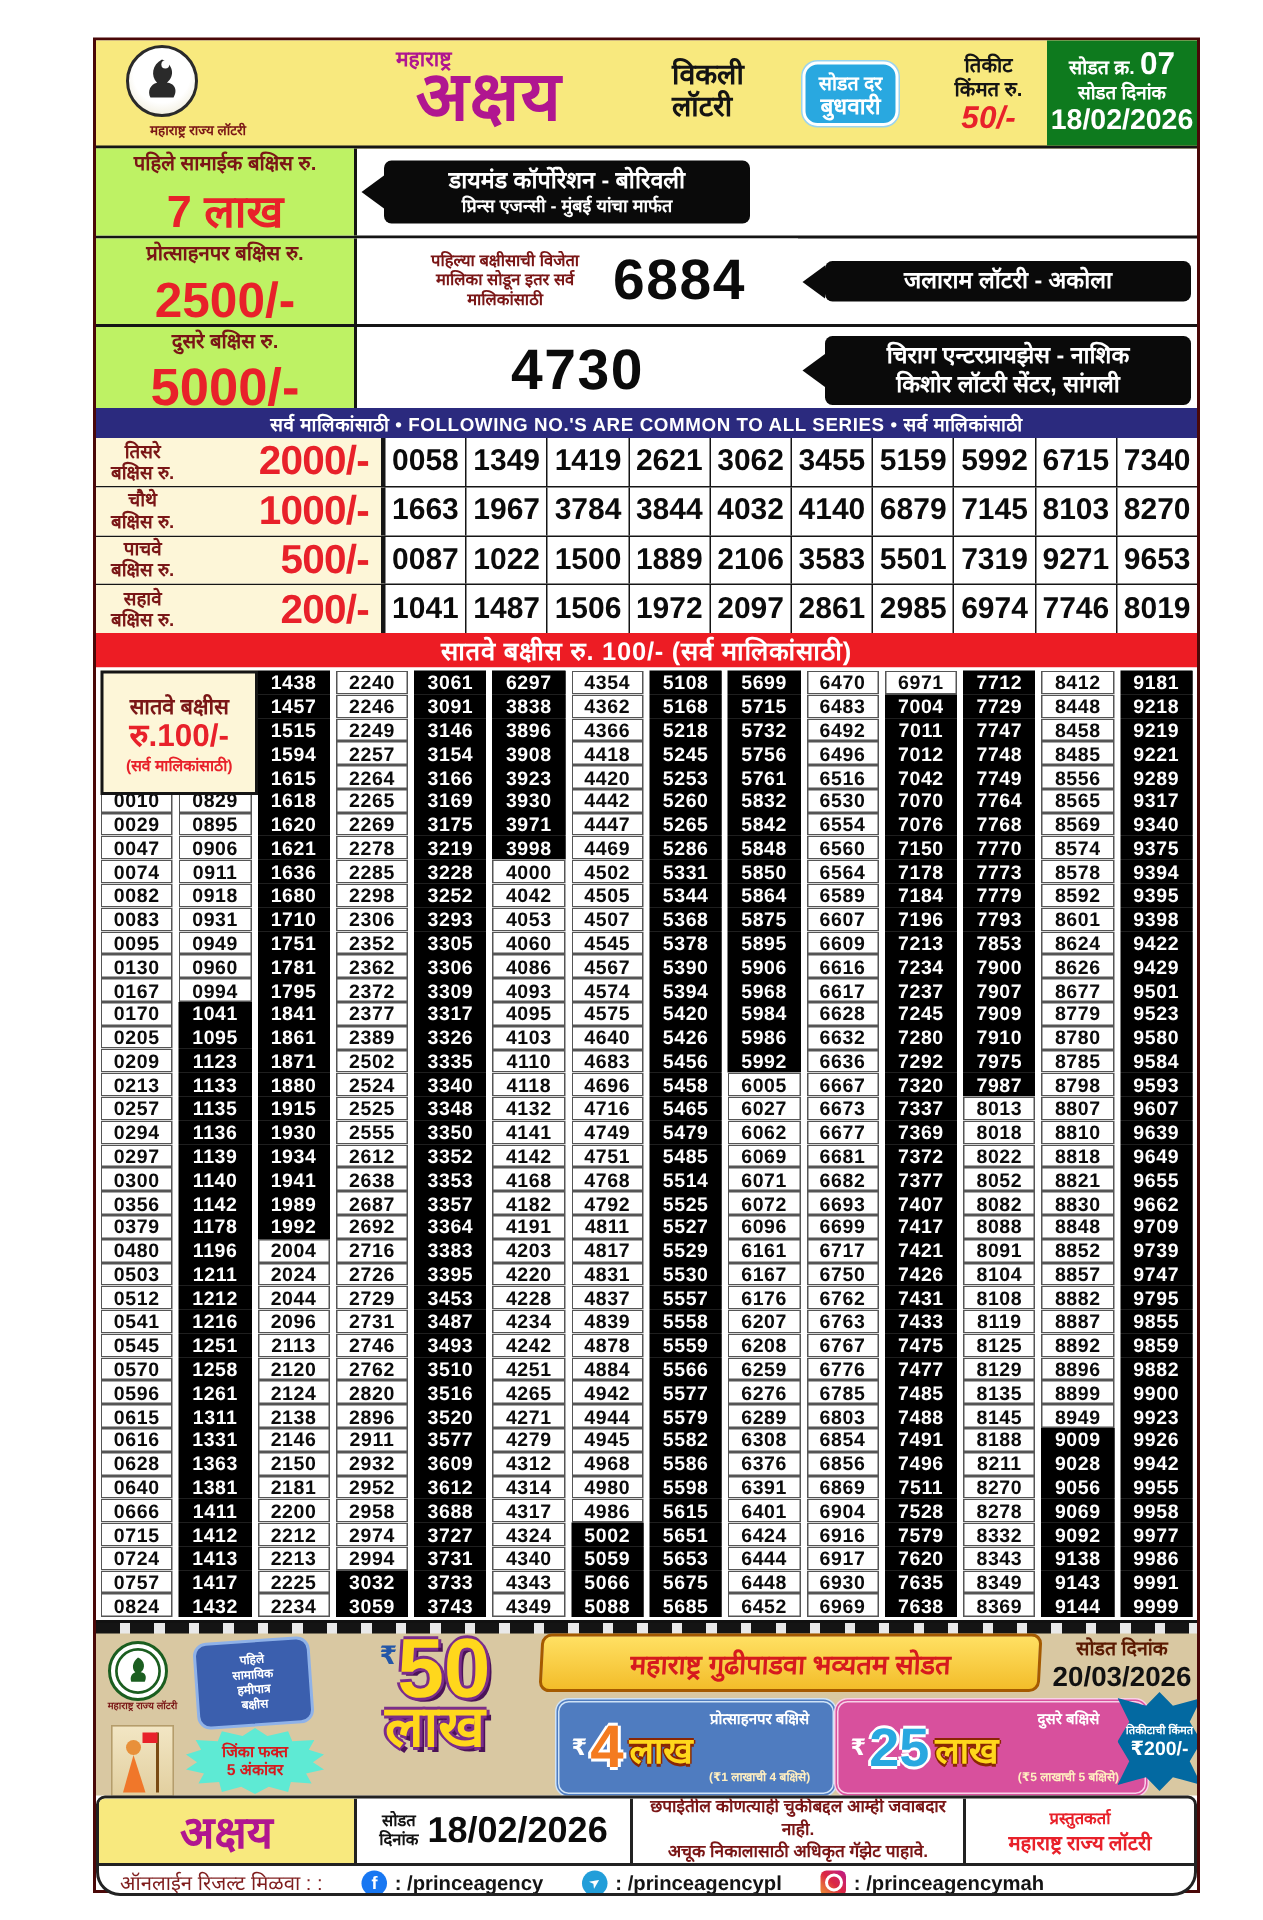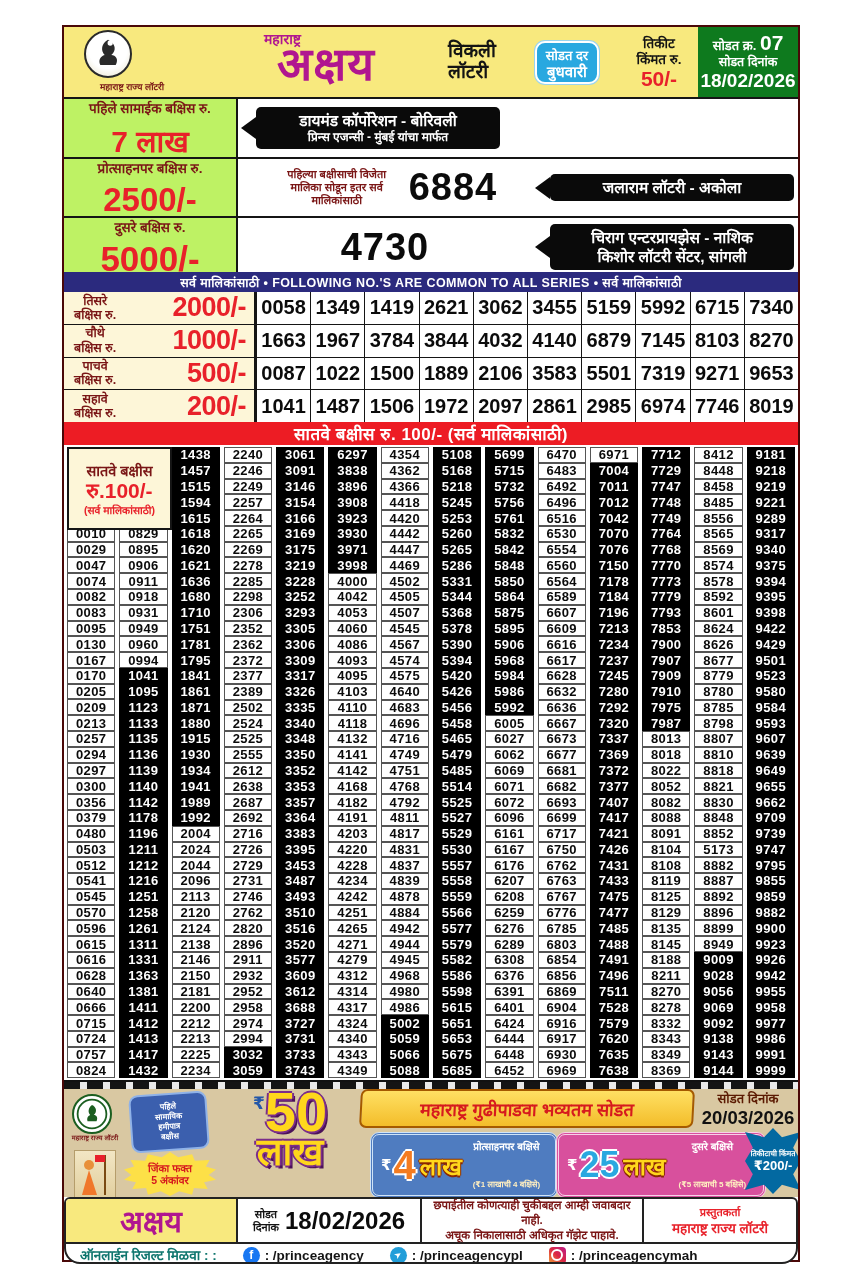--- a/index.html
+++ b/index.html
@@ -18,21 +18,21 @@
   .brand-box{width:248px;position:relative;color:#b01690;}
   .brand-top{position:absolute;left:64px;top:2px;font-size:14px;font-weight:800;}
   .brand{position:absolute;left:6px;top:14px;width:240px;text-align:center;font-size:46px;font-weight:900;line-height:1;letter-spacing:1px;}
   .weekly{width:66px;display:flex;flex-direction:column;justify-content:center;font-weight:900;font-size:19px;color:#141414;line-height:1.1;}
   .drawday{width:106px;display:flex;align-items:center;justify-content:center;}
   .drawday-box{background:#29a8e0;border:2px solid #fff;border-radius:10px;color:#fff;text-align:center;
     font-weight:900;padding:3px 9px;box-shadow:0 0 0 1px #9ad4ef;}
   .drawday-box .l1{font-size:13px;}
   .drawday-box .l2{font-size:15px;line-height:1;}
   .ticketprice{width:78px;text-align:center;font-weight:800;font-size:13.5px;color:#141414;padding-top:9px;line-height:1.15;}
-  .ticketprice .price{color:#e8212a;font-size:21px;font-weight:900;}
+  .ticketprice .price{color:#e8212a;font-size:21px;font-weight:900;font-style:italic;}
   .drawno{flex:1;background:#0e7a1e;color:#fff;text-align:center;padding-top:4px;line-height:1.15;}
   .drawno .n1{font-size:13px;font-weight:800;}
   .drawno .n1 b{font-size:21px;}
   .drawno .n2{font-size:12.5px;font-weight:700;}
   .drawno .n3{font-size:19px;font-weight:900;}
 
   
   .prizes{left:0;top:72px;width:100%;height:173px;}
   .p-row{display:flex;width:100%;border-bottom:2px solid #151515;}
   .p-row:last-child{border-bottom:none;}
@@ -91,21 +91,21 @@
     background:repeating-linear-gradient(90deg,#141414 0 16px,#e9e9e9 16px 23px);}
   .b-logo{position:absolute;left:8px;top:12px;width:36px;height:36px;border-radius:50%;
     background:#fff;border:2px solid #1b5e20;}
   .b-logo svg{width:100%;height:100%;}
   .b-org{position:absolute;left:0px;top:52px;width:62px;font-size:6.5px;font-weight:800;color:#7a1616;text-align:center;line-height:1.2;}
   .b-saint{position:absolute;left:10px;top:68px;width:40px;height:46px;background:linear-gradient(#f2e6c4,#e2cf9f);
     border:1px solid #b59d6b;}
   .b-badge{position:absolute;left:66px;top:11px;width:74px;height:54px;background:#3b5fae;border-radius:9px;
     border:2px solid #8fb2e8;color:#fff;text-align:center;font-size:8px;font-weight:800;line-height:1.25;
     display:flex;flex-direction:column;justify-content:center;transform:rotate(-4deg);}
-  .b-star{position:absolute;left:60px;top:70px;width:92px;height:44px;background:#fde047;
+  .b-star{position:absolute;left:60px;top:70px;width:92px;height:44px;background:#5eead4;
     clip-path:polygon(50% 0%,59% 12%,74% 5%,77% 20%,93% 18%,89% 33%,100% 40%,92% 52%,100% 63%,87% 69%,91% 84%,76% 82%,74% 97%,60% 89%,50% 100%,40% 89%,26% 97%,24% 82%,9% 84%,13% 69%,0% 63%,8% 52%,0% 40%,11% 33%,7% 18%,23% 20%,26% 5%,41% 12%);
     display:flex;flex-direction:column;align-items:center;justify-content:center;color:#d61a1e;font-weight:900;font-size:10.5px;line-height:1.15;}
   .b-fifty{position:absolute;left:158px;top:6px;width:136px;text-align:center;line-height:.85;}
   .b-rs{font-size:17px;font-weight:900;color:#2457a8;vertical-align:22px;}
   .b-50{font-size:56px;font-weight:900;color:#ffd71c;
     text-shadow:-2px 0 #7b2d8b,2px 0 #7b2d8b,0 -2px #7b2d8b,0 2px #7b2d8b,3px 3px 0 #4b1258;}
   .b-lakh{font-size:38px;font-weight:900;color:#ffd71c;
     text-shadow:-2px 0 #7b2d8b,2px 0 #7b2d8b,0 -2px #7b2d8b,0 2px #7b2d8b,3px 3px 0 #4b1258;}
   .b-ribbon{position:absolute;left:296px;top:7px;width:330px;height:35px;
     background:linear-gradient(#ffe063,#f3bd2a);border:2px solid #a55a00;border-radius:7px;
@@ -134,25 +134,25 @@
     border-radius:6px 6px 16px 16px;overflow:hidden;}
   .f-row1{height:43px;display:flex;border-bottom:2px solid #222;}
   .f-brand{width:170px;background:#f8e97e;display:flex;align-items:center;justify-content:center;
     font-size:30px;font-weight:900;color:#b01690;border-right:2px solid #222;}
   .f-date{width:182px;display:flex;align-items:center;justify-content:center;gap:6px;border-right:2px solid #222;}
   .f-date .lbl{font-size:11px;font-weight:800;color:#141414;line-height:1.15;text-align:center;}
   .f-date .val{font-size:24px;font-weight:900;color:#0b0b0b;}
   .f-disc{flex:1;display:flex;flex-direction:column;align-items:center;justify-content:center;
     font-size:11.5px;font-weight:800;color:#7a1616;line-height:1.3;border-right:2px solid #222;text-align:center;}
   .f-pres{width:152px;display:flex;flex-direction:column;align-items:center;justify-content:center;
-    color:#e8212a;text-align:center;}
+    color:#e8212a;text-align:center;font-family:Liberation Serif, serif;}
   .f-pres .p1{font-size:11px;font-weight:800;}
   .f-pres .p2{font-size:13.5px;font-weight:900;}
   .f-row2{height:22px;display:flex;align-items:center;padding-left:14px;gap:26px;}
-  .f-online{font-size:13.5px;font-weight:700;color:#0f766e;}
+  .f-online{font-size:13.5px;font-weight:400;color:#7f1d1d;}
   .f-soc{display:flex;align-items:center;gap:5px;font-size:13.5px;font-weight:800;color:#141414;}
   .icon-fb{width:17px;height:17px;border-radius:50%;background:#1877f2;color:#fff;font-weight:900;
     font-size:12px;display:inline-flex;align-items:center;justify-content:center;}
   .icon-tg{width:17px;height:17px;border-radius:50%;background:#229ED9;color:#fff;
     font-size:9px;display:inline-flex;align-items:center;justify-content:center;}
   .icon-tg span{transform:rotate(-35deg);display:block;}
   .icon-ig{width:17px;height:17px;border-radius:4px;background:linear-gradient(45deg,#f09433,#e6683c,#dc2743,#cc2366,#bc1888);
     display:inline-flex;align-items:center;justify-content:center;}
   .icon-ig i{display:block;width:8px;height:8px;border:2px solid #fff;border-radius:50%;}
 </style>
@@ -855,21 +855,21 @@
           <div class="gcell">8780</div>
           <div class="gcell">8785</div>
           <div class="gcell">8798</div>
           <div class="gcell">8807</div>
           <div class="gcell">8810</div>
           <div class="gcell">8818</div>
           <div class="gcell">8821</div>
           <div class="gcell">8830</div>
           <div class="gcell">8848</div>
           <div class="gcell">8852</div>
-          <div class="gcell">5173</div>
+          <div class="gcell">8857</div>
           <div class="gcell">8882</div>
           <div class="gcell">8887</div>
           <div class="gcell">8892</div>
           <div class="gcell">8896</div>
           <div class="gcell">8899</div>
           <div class="gcell">8949</div>
           <div class="gcell inv">9009</div>
           <div class="gcell inv">9028</div>
           <div class="gcell inv">9056</div>
           <div class="gcell inv">9069</div>

